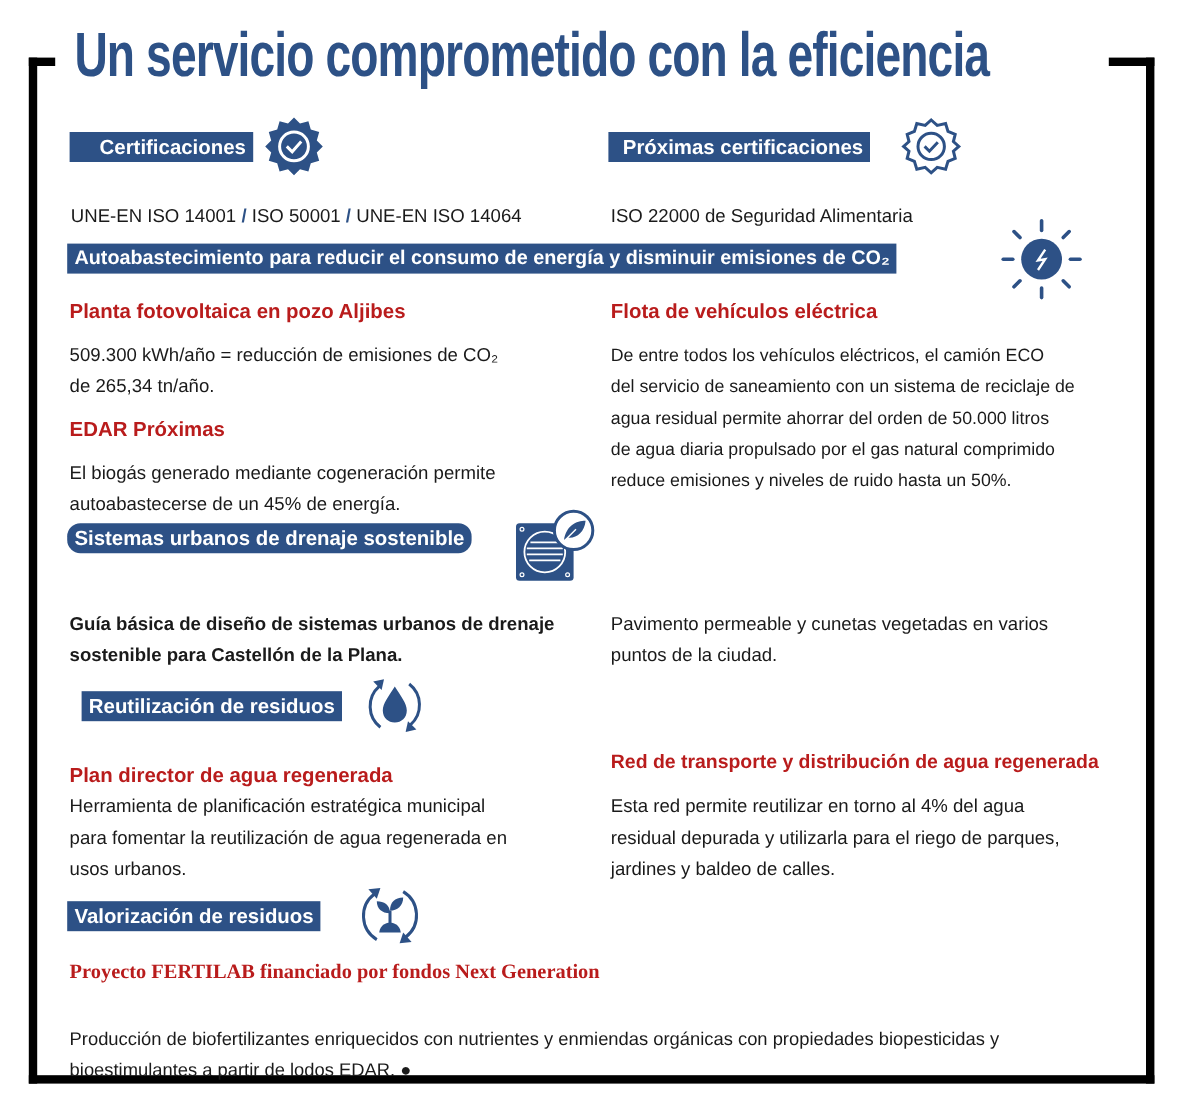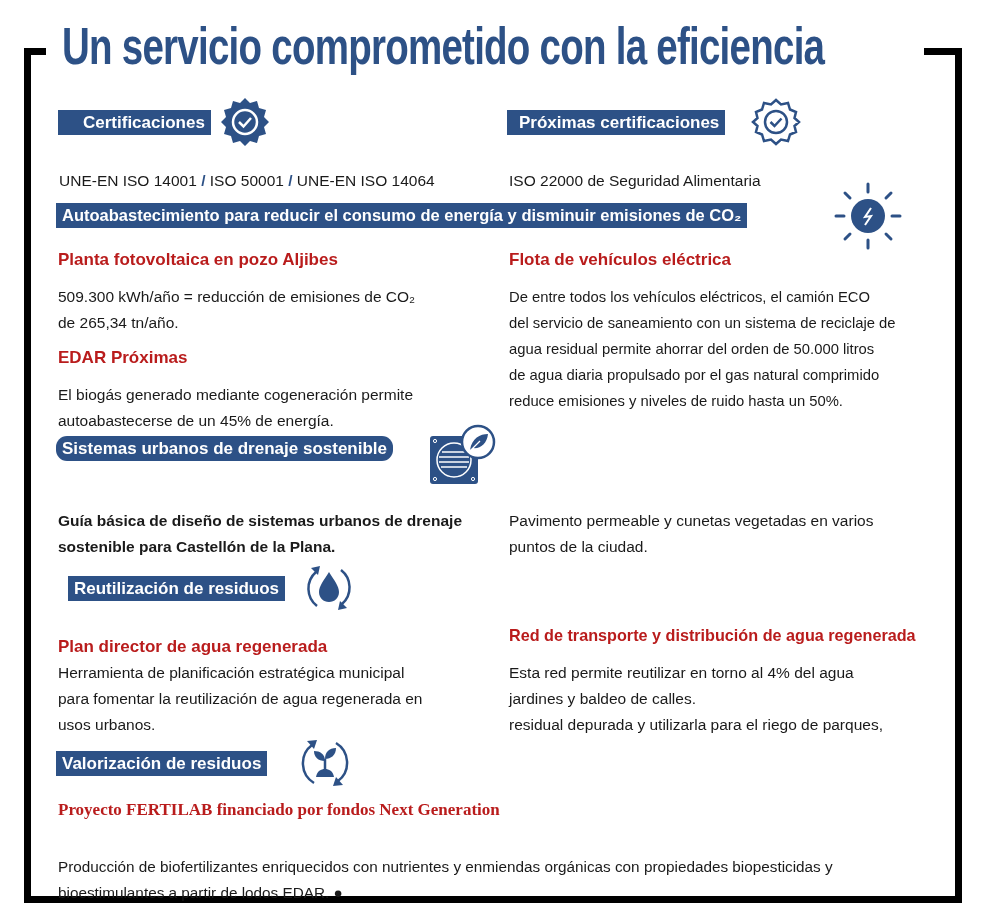--- a/index.html
+++ b/index.html
@@ -120,22 +120,22 @@
 </svg>
 <div class="hd" style="left:58px;top:623px;margin-top:12px;">Plan director de agua regenerada</div>
 <div class="txt" style="left:58px;top:648px;">
   <div>Herramienta de planificación estratégica municipal</div>
   <div>para fomentar la reutilización de agua regenerada en</div>
   <div>usos urbanos.</div>
 </div>
 <div class="hd" style="left:509px;top:623px;font-size:16.2px;">Red de transporte y distribución de agua regenerada</div>
 <div class="txt" style="left:509px;top:648px;">
   <div>Esta red permite reutilizar en torno al 4% del agua</div>
+  <div>residual depurada y utilizarla para el riego de parques,</div>
   <div>jardines y baldeo de calles.</div>
-  <div>residual depurada y utilizarla para el riego de parques,</div>
 </div>
 
 <div class="tag" style="left:56px;top:751px;text-align:center;">Valorización de residuos</div>
 <svg class="icon" style="left:296px;top:735px;" width="58" height="56" viewBox="0 0 58 56">
   <path d="M16,10 A23,23 0 0 0 18,48" fill="none" stroke="#2d5186" stroke-width="2.5"></path>
   <path d="M42,46 A23,23 0 0 0 40,8" fill="none" stroke="#2d5186" stroke-width="2.5"></path>
   <polygon points="11,6 21,5 18,14" fill="#2d5186"></polygon>
   <polygon points="47,50 37,51 40,42" fill="#2d5186"></polygon>
   <path d="M29,36 L29,24" stroke="#2d5186" stroke-width="2.5"></path>
   <path d="M29,26 C22,26 18,22 18,16 C24,16 29,19 29,26 Z" fill="#2d5186"></path>

